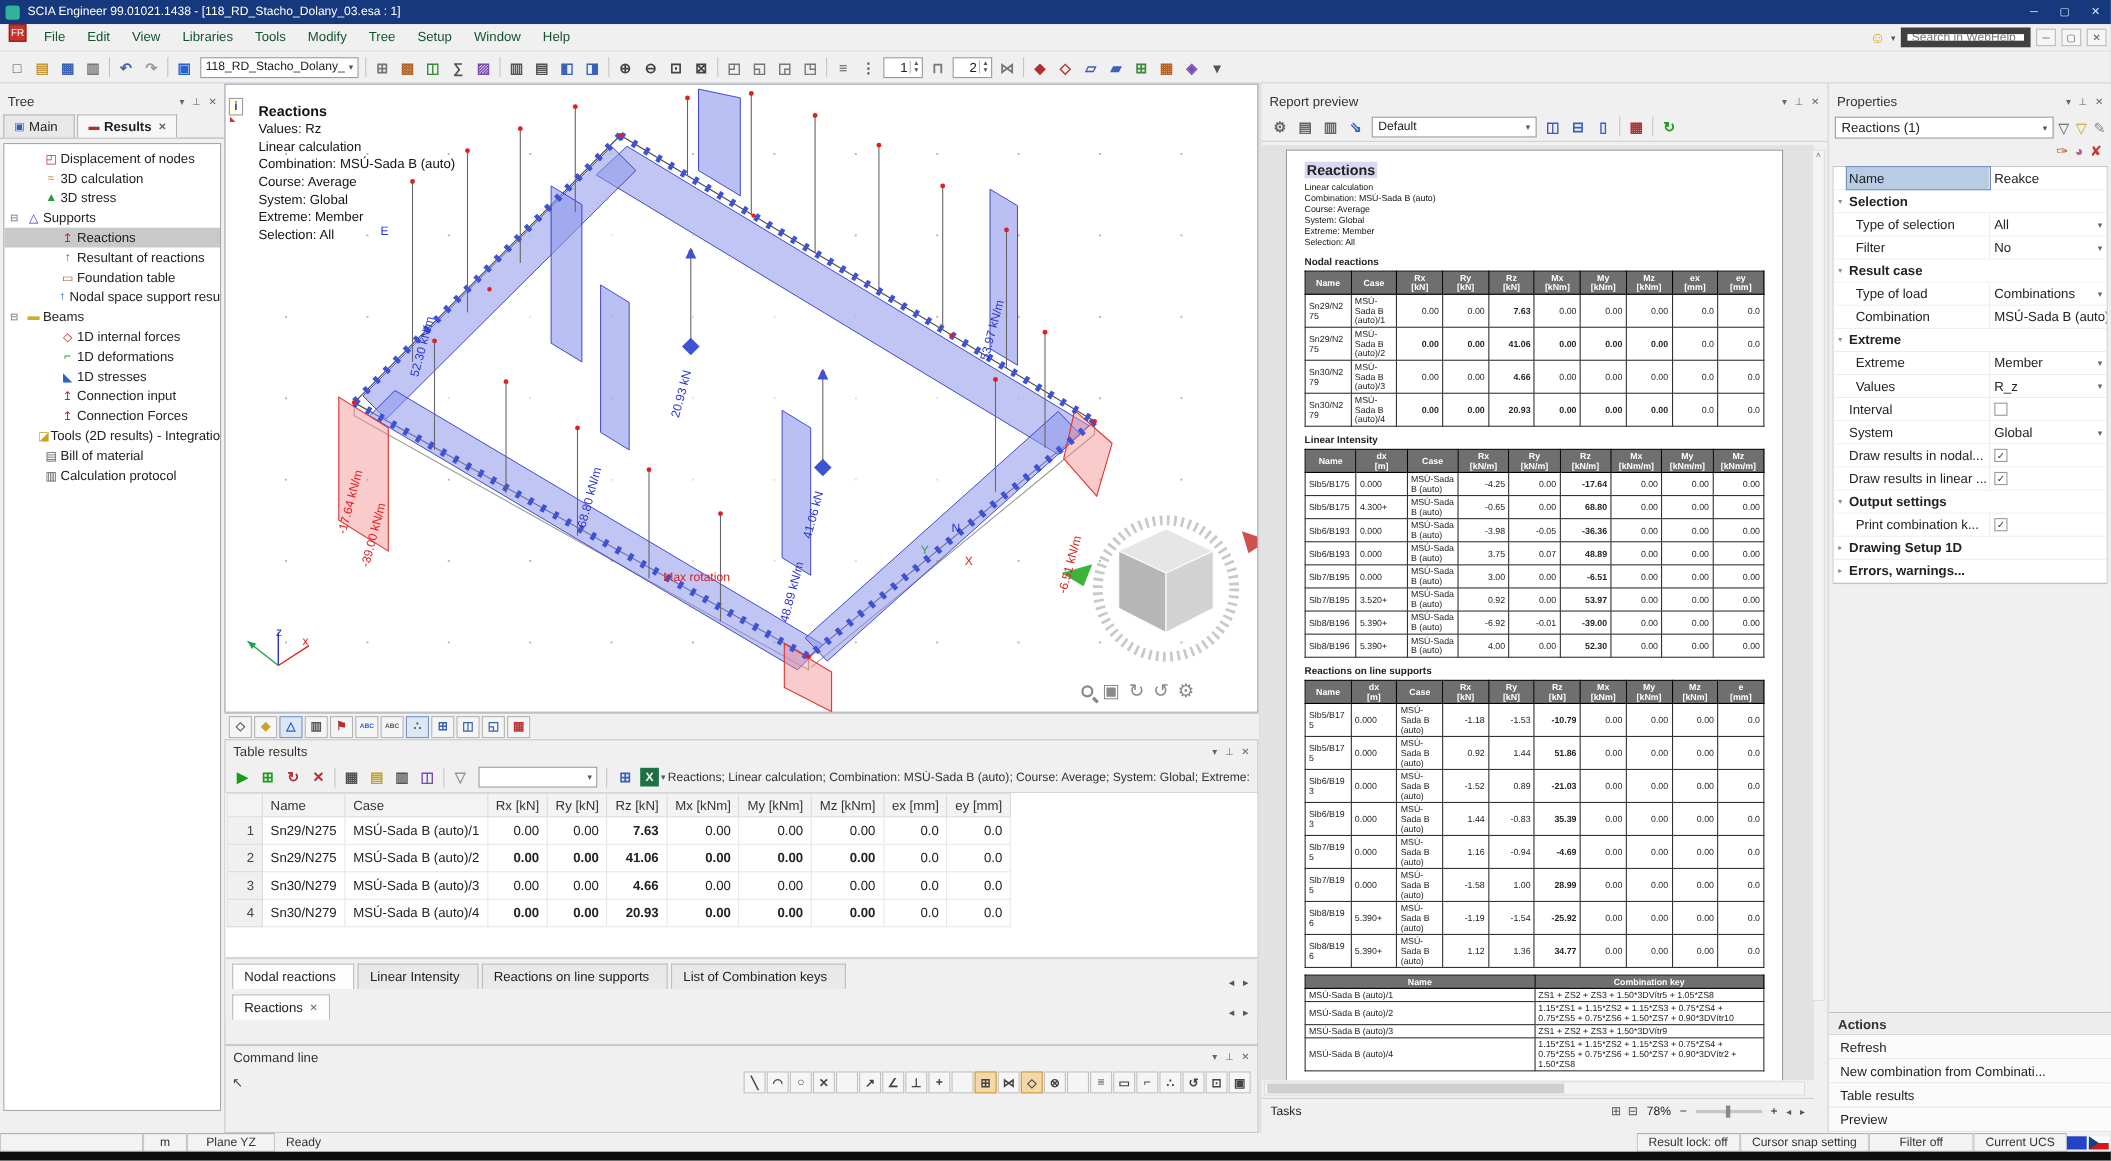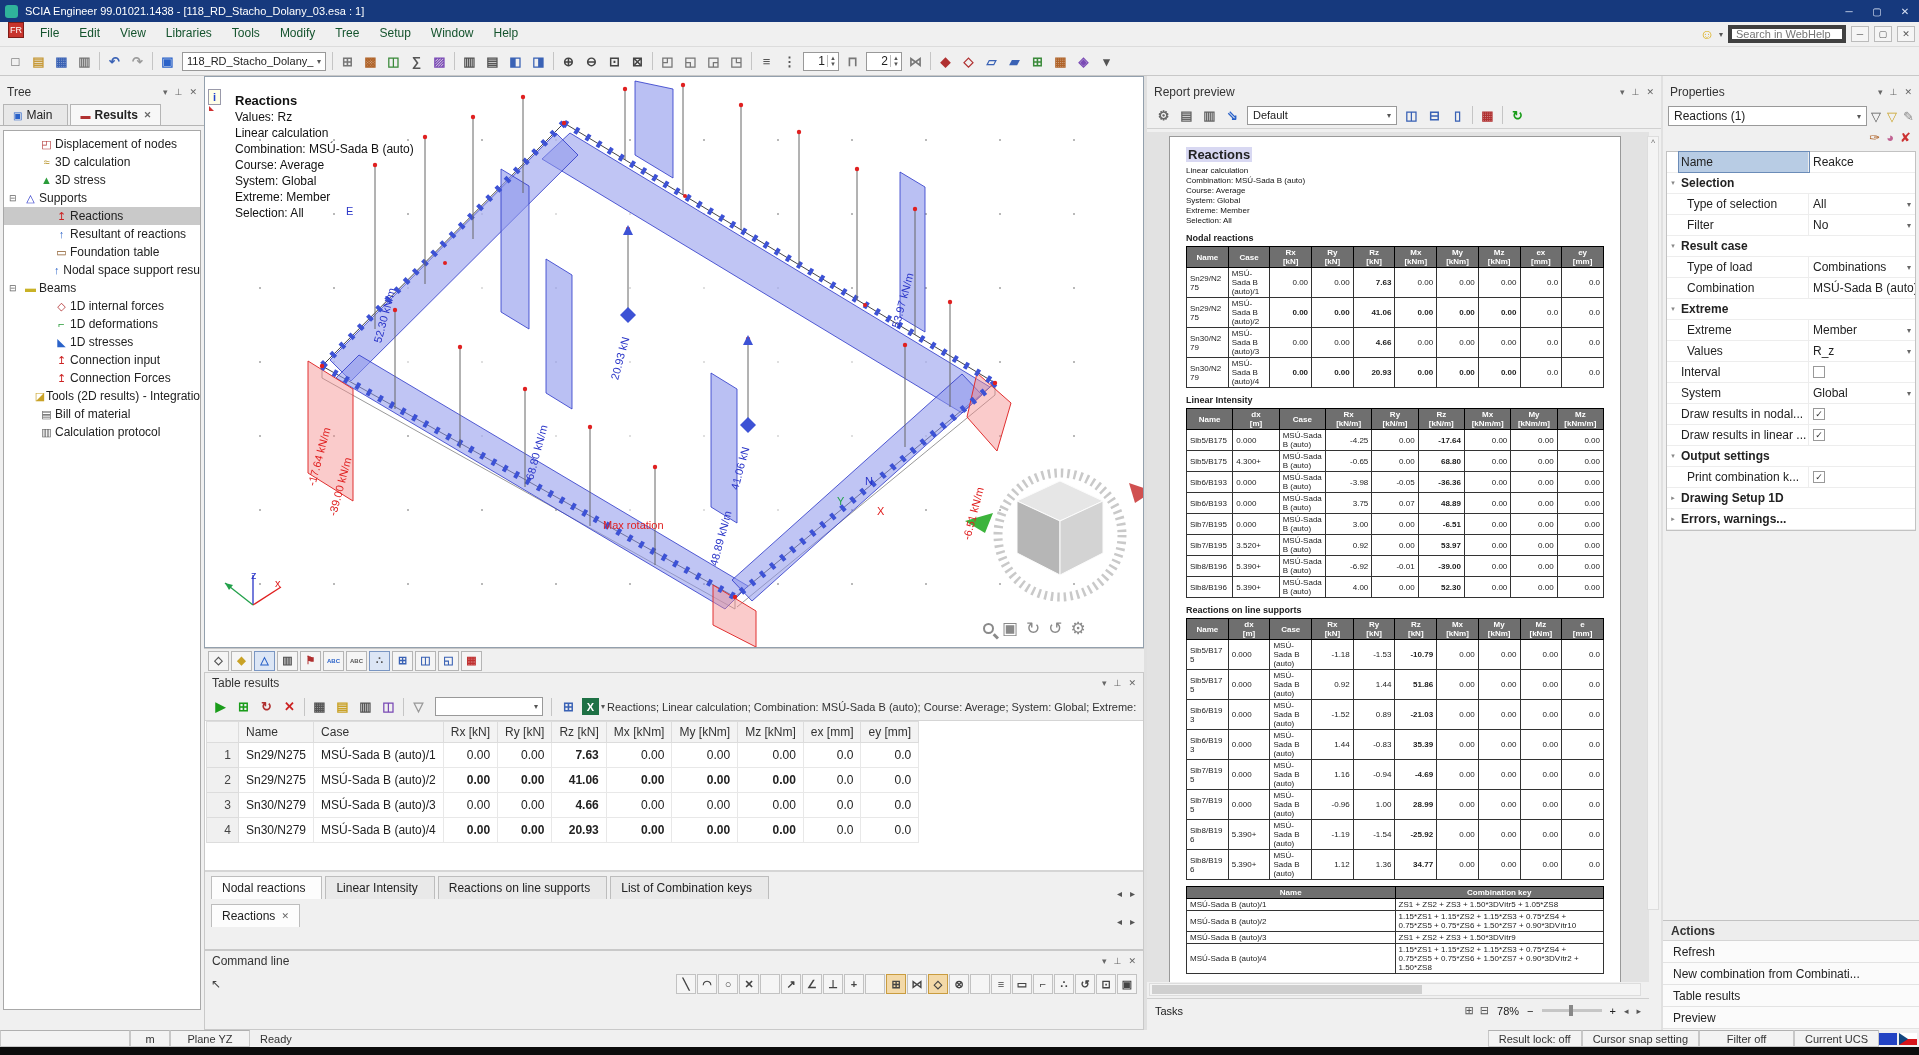--- a/index.html
+++ b/index.html
@@ -10,21 +10,21 @@
   .titlebar{position:absolute;top:0;left:0;right:0;height:22px;background:#16397d;color:#fff;display:flex;align-items:center;padding-left:5px;font-size:11px}
   .tlogo{width:13px;height:13px;border-radius:3px;background:#2fb39b;margin-right:7px}
   .wbtns{margin-left:auto;display:flex}
   .wbtn{width:28px;height:20px;display:flex;align-items:center;justify-content:center;color:#dbe4f5;font-size:10px}
   
   .menubar{position:absolute;top:22px;left:0;right:0;height:25px;background:#f0f0f0;display:flex;border-bottom:1px solid #dcdcdc;padding-left:2px}
   .appico{width:16px;height:16px;background:#c8342c;border:1px solid #7d1d18;color:#fff;font-size:9px;display:flex;align-items:center;justify-content:center;margin:0 6px}
   .mitem{padding:4px 10px;color:#14532d}
   .menu-right{margin-left:auto;display:flex;align-items:center;gap:5px;padding-right:4px}
   .smiley{color:#d9a800;font-size:14px}
-  .searchbox{width:118px;height:18px;border:4px solid #404040;background:#fff;font-size:11px;color:#888;padding:0 4px;font-family:"Liberation Sans",sans-serif}
+  .searchbox{width:118px;height:18px;border:6px solid #404040;background:#fff;font-size:11px;color:#888;padding:0 4px;font-family:"Liberation Sans",sans-serif}
   .dwbtn{width:18px;height:16px;border:1px solid #bbb;background:#f5f5f5;color:#555;font-size:9px;display:flex;align-items:center;justify-content:center}
   
   .toolbar{position:absolute;top:47px;left:0;right:0;height:29px;background:#f0f0f0;display:flex;align-items:center;padding:0 4px;border-bottom:1px solid #c8c8c8}
   .tseg{display:flex;align-items:center}
   .tbtn{width:23px;height:23px;display:flex;align-items:center;justify-content:center;font-size:13px;border:1px solid transparent;border-radius:2px}
   .tbtn.sep{width:7px}
   .tbtn.sep i{display:block;width:1px;height:18px;background:#c5c5c5}
   .tcombo{width:144px;height:19px;border:1px solid #999;background:#fff;display:flex;align-items:center;padding:0 4px;font-size:11px;margin:0 3px}
   .tcombo .arr,.pddc{margin-left:auto;color:#555;font-size:8px}
   .spin{width:36px;height:19px;border:1px solid #999;background:#fff;display:flex;align-items:center;margin:0 2px}
@@ -1383,21 +1383,21 @@
                   <td class="b">-4.69</td>
                   <td>0.00</td>
                   <td>0.00</td>
                   <td>0.00</td>
                   <td>0.0</td>
                 </tr>
                 <tr>
                   <td>Slb7/B195</td>
                   <td>0.000</td>
                   <td>MSÚ-Sada B (auto)</td>
-                  <td>-0.96</td>
+                  <td>-1.58</td>
                   <td>1.00</td>
                   <td class="b">28.99</td>
                   <td>0.00</td>
                   <td>0.00</td>
                   <td>0.00</td>
                   <td>0.0</td>
                 </tr>
                 <tr>
                   <td>Slb8/B196</td>
                   <td>5.390+</td>

